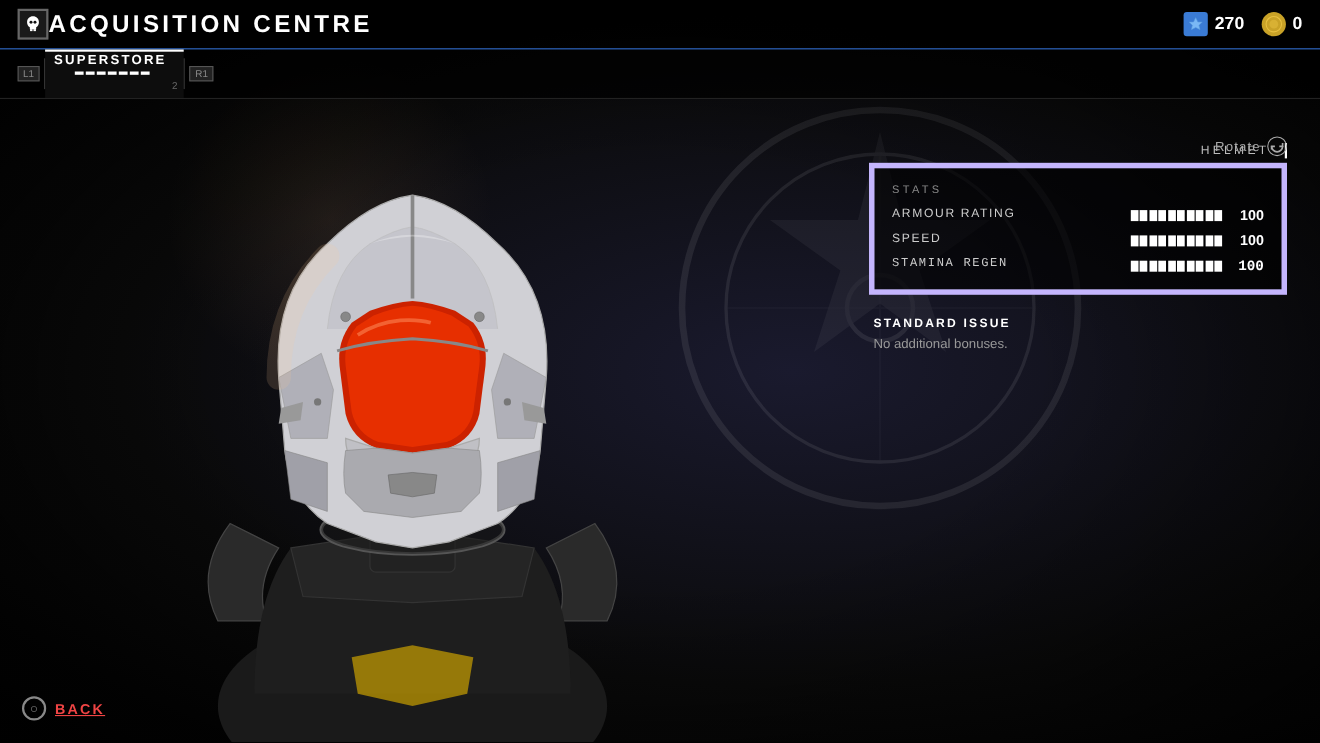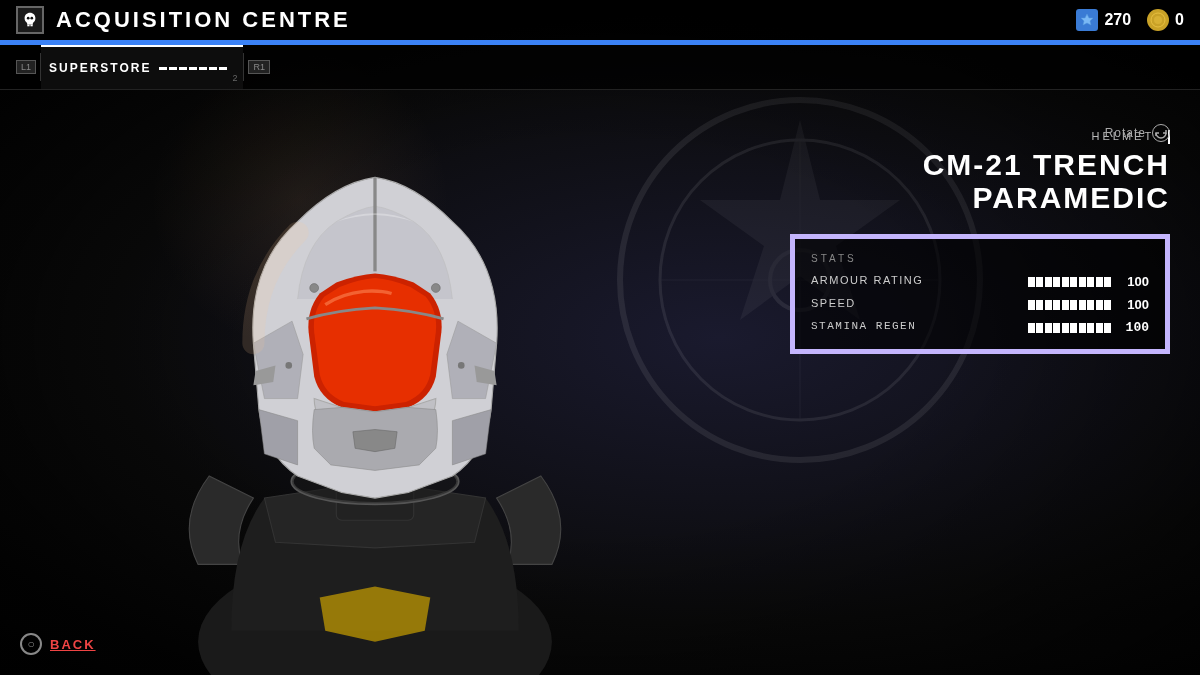--- a/index.html
+++ b/index.html
@@ -59,25 +59,24 @@
     }
 
     
     .header {
       position: absolute;
       top: 0;
       left: 0;
       right: 0;
       height: 45px;
       background: rgba(0,0,0,0.85);
-      border-bottom: 5px solid #3b82f6;
+      border-bottom: 1px solid #3b82f6;
       display: flex;
       align-items: center;
       padding: 0 16px;
-      gap: 12px;
       z-index: 10;
     }
 
     .header-skull {
       width: 28px;
       height: 28px;
       background: #1a1a1a;
       border: 2px solid #666;
       display: flex;
       align-items: center;
@@ -186,20 +185,21 @@
       right: 6px;
     }
 
     .nav-tab.active .nav-tab-label {
       color: #fff;
     }
 
     .nav-tab.active {
       background: rgba(255,255,255,0.05);
       border-top: 2px solid #fff;
+      flex-direction: column;
     }
 
     .nav-tab-underline {
       display: flex;
       gap: 2px;
       margin-left: 4px;
     }
 
     .nav-tab-underline span {
       width: 8px;
@@ -546,21 +546,20 @@
       <path d="M2 10 L2 7 L5 7" stroke="#aaa" stroke-width="1.5" fill="none"></path>
     </svg>
   </div>
 </div>
 
 <div class="item-panel">
   <div class="item-category">
     <span>HELMET</span>
     <span class="item-category-divider"></span>
   </div>
-  <div class="item-name">CM-21 TRENCH PARAMEDIC</div>
 
   <div class="stats-box">
     <div class="stats-title">STATS</div>
 
     <div class="stat-row">
       <span class="stat-name">ARMOUR RATING</span>
       <div class="stat-bar-container">
         <div class="stat-bar">
           <div class="stat-bar-seg"></div>
           <div class="stat-bar-seg"></div>
@@ -609,20 +608,24 @@
           <div class="stat-bar-seg"></div>
           <div class="stat-bar-seg"></div>
           <div class="stat-bar-seg"></div>
           <div class="stat-bar-seg"></div>
         </div>
         <span class="stat-value">100</span>
       </div>
     </div>
   </div>
 
+  <div class="passive-section">
+    <div class="passive-title">STANDARD ISSUE</div>
+    <div class="passive-desc">No additional bonuses.</div>
+  </div>
 </div>
 
 <div class="back-btn">
   <div class="back-icon">
     <span>○</span>
   </div>
   <span class="back-label">BACK</span>
 </div>
 
 </body></html>

